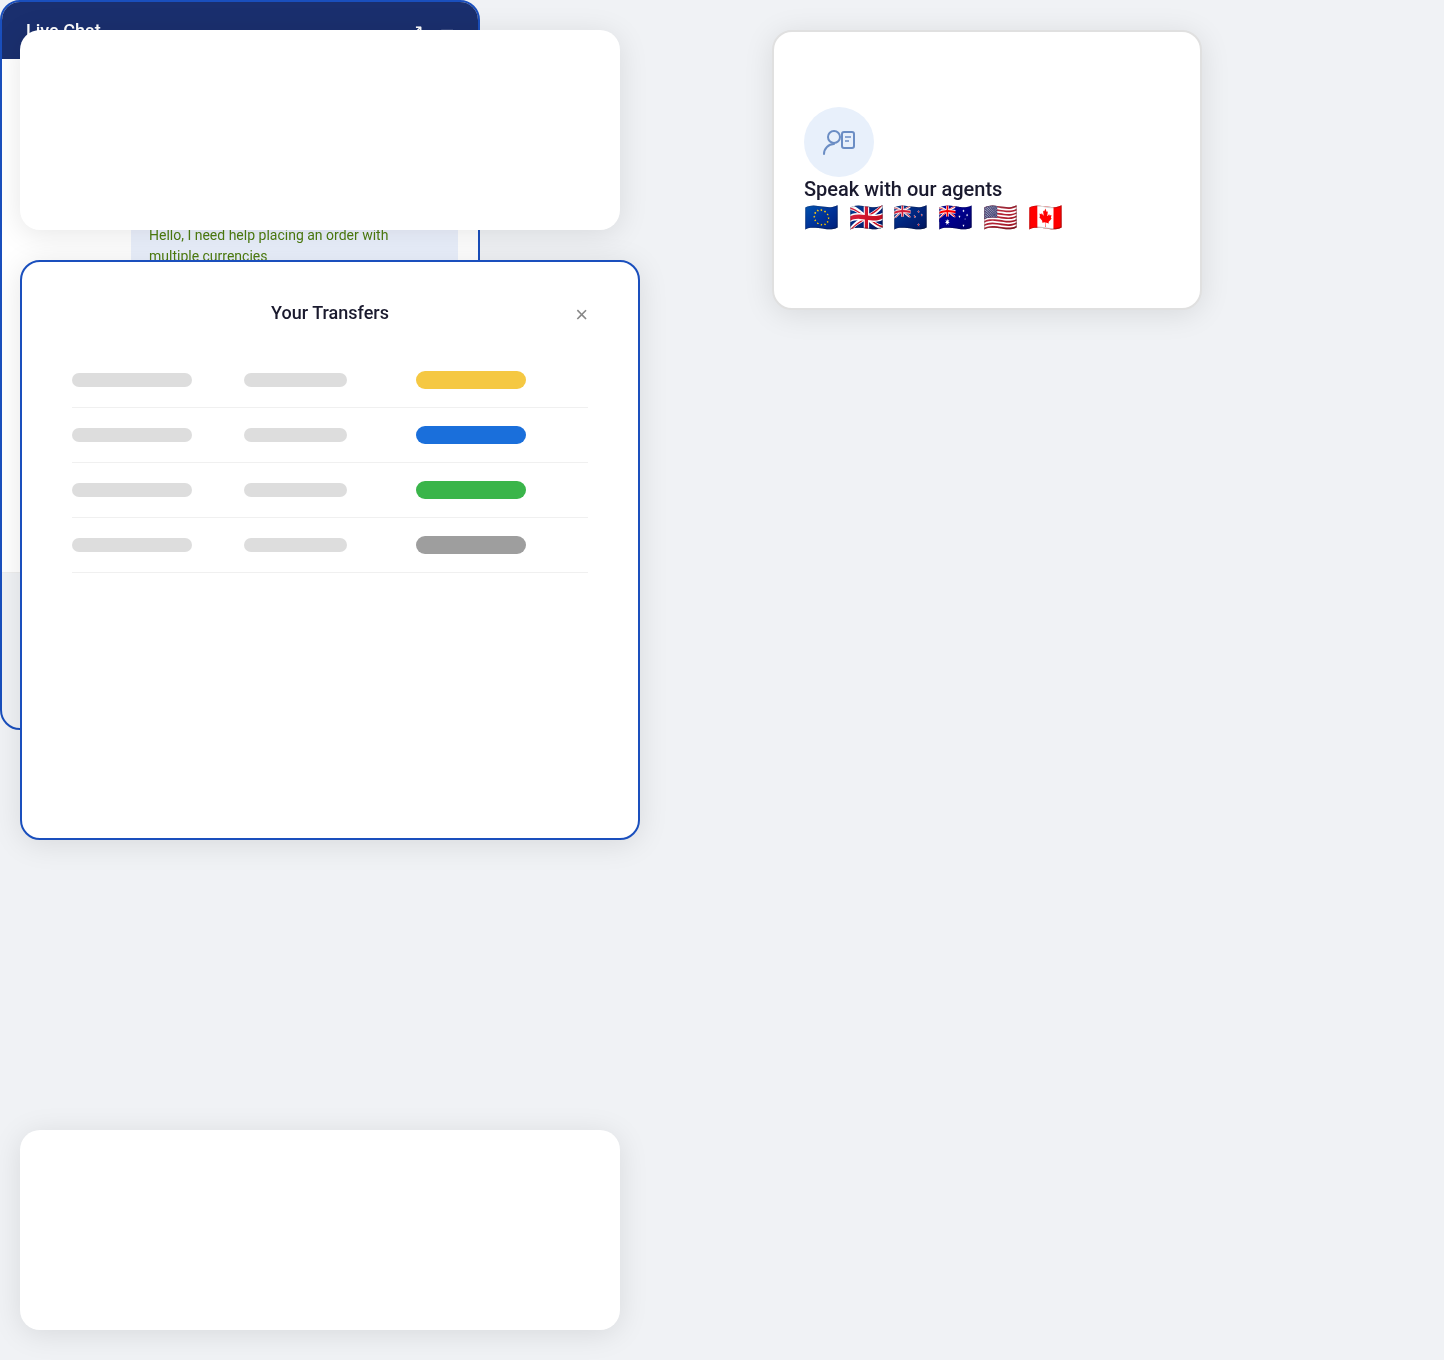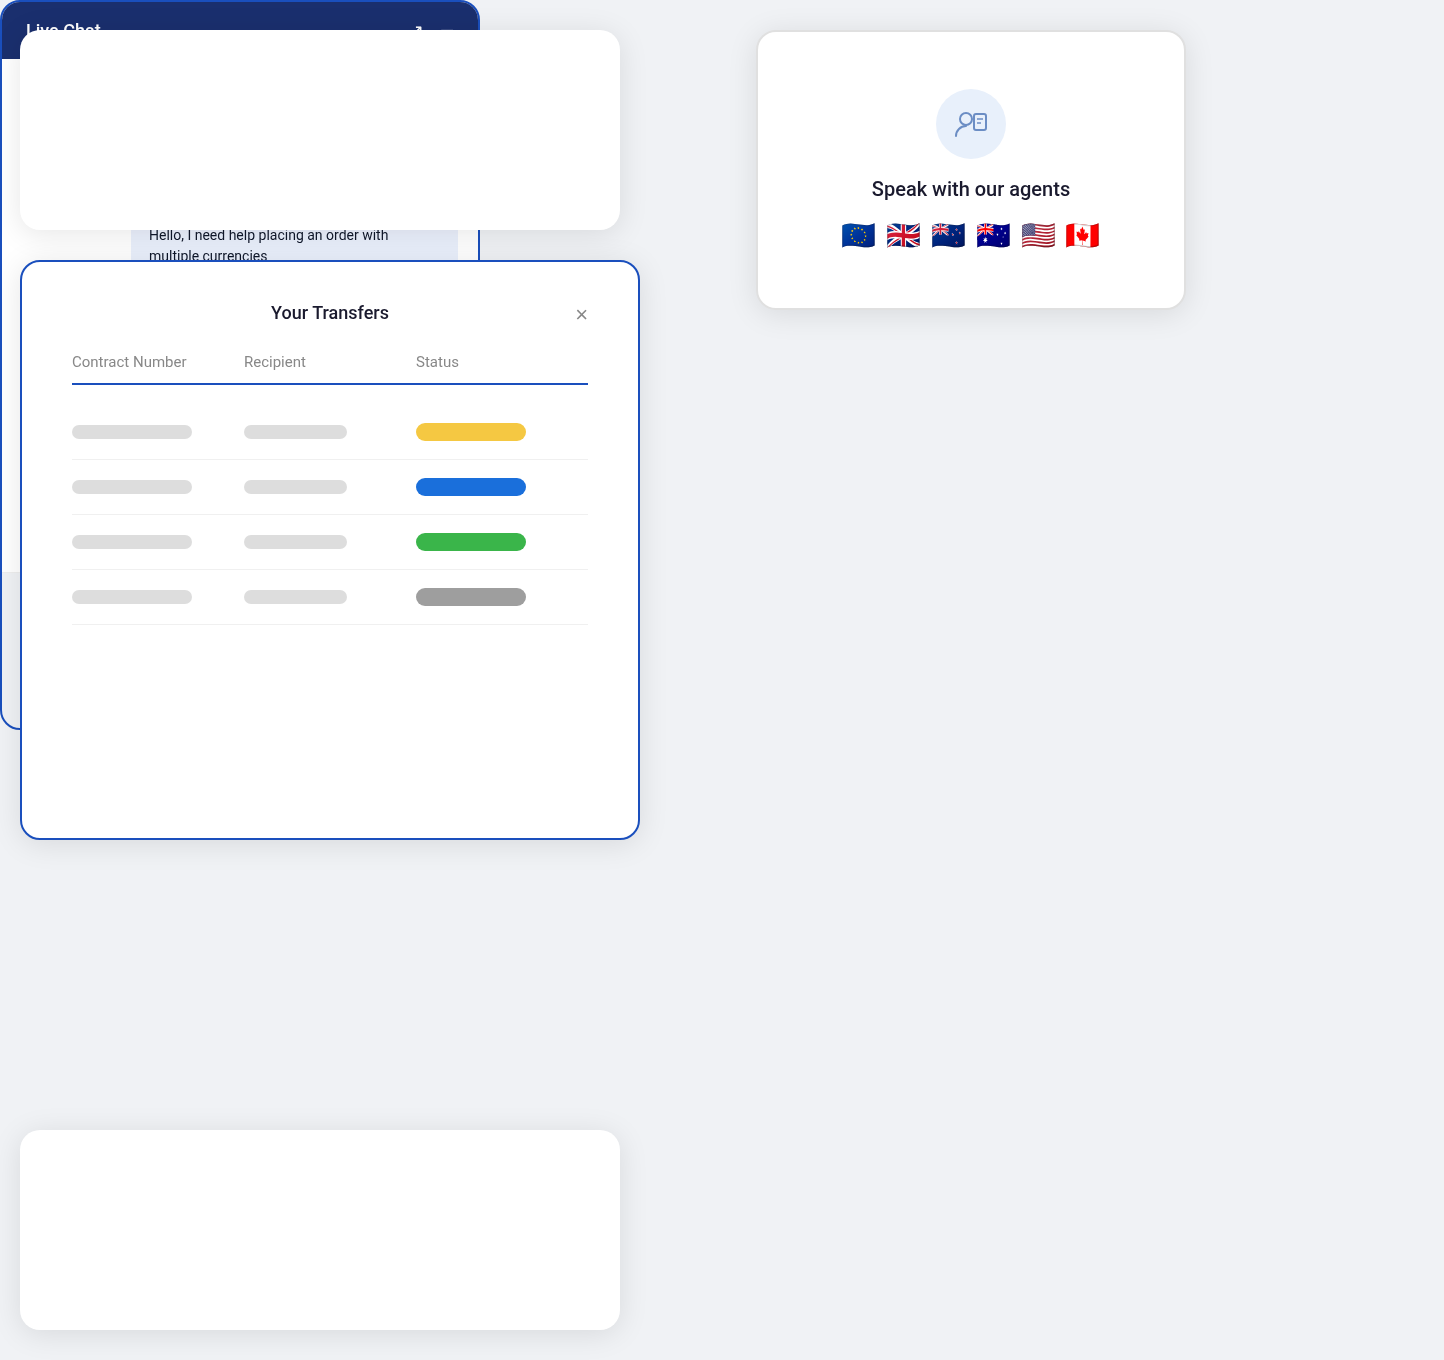--- a/index.html
+++ b/index.html
@@ -125,29 +125,27 @@
     .card-bottom-left {
       bottom: 30px;
       left: 20px;
       width: 600px;
       height: 200px;
     }
 
     
     .card-agents {
       top: 30px;
-      right: 258px;
+      right: 242px;
       width: 430px;
       height: 280px;
       border: 2px solid #e0e0e0;
       display: flex;
       flex-direction: column;
-      align-items: center;
       justify-content: center;
-      gap: 18px;
       padding: 30px;
     }
 
     .agent-icon-wrapper {
       width: 70px;
       height: 70px;
       border-radius: 50%;
       background: #e8f0fb;
       display: flex;
       align-items: center;
@@ -241,21 +239,21 @@
 
     .bubble-left {
       background: #f0f2f5;
       color: #1a1a2e;
       align-self: flex-start;
       border-bottom-left-radius: 4px;
     }
 
     .bubble-right {
       background: #eaf0fc;
-      color: #0f172a;
+      color: #4d7c0f;
       align-self: flex-end;
       border-bottom-right-radius: 4px;
     }
 
     .chat-messages {
       display: flex;
       flex-direction: column;
       gap: 14px;
       flex: 1;
     }
@@ -294,25 +292,20 @@
 
   <div class="card card-top-left"></div>
 
   <div class="card card-transfers">
     <div class="card-transfers-header">
       <span class="card-transfers-title">Your Transfers</span>
       <button class="close-btn">×</button>
     </div>
 
     <div class="transfers-table">
-      <div class="transfers-table-header">
-        <span class="col-header">Contract Number</span>
-        <span class="col-header">Recipient</span>
-        <span class="col-header">Status</span>
-      </div>
 
       <div class="transfers-row">
         <div class="placeholder-bar"></div>
         <div class="placeholder-bar-sm"></div>
         <div class="status-pill status-yellow"></div>
       </div>
       <div class="transfers-row">
         <div class="placeholder-bar"></div>
         <div class="placeholder-bar-sm"></div>
         <div class="status-pill status-blue"></div>

